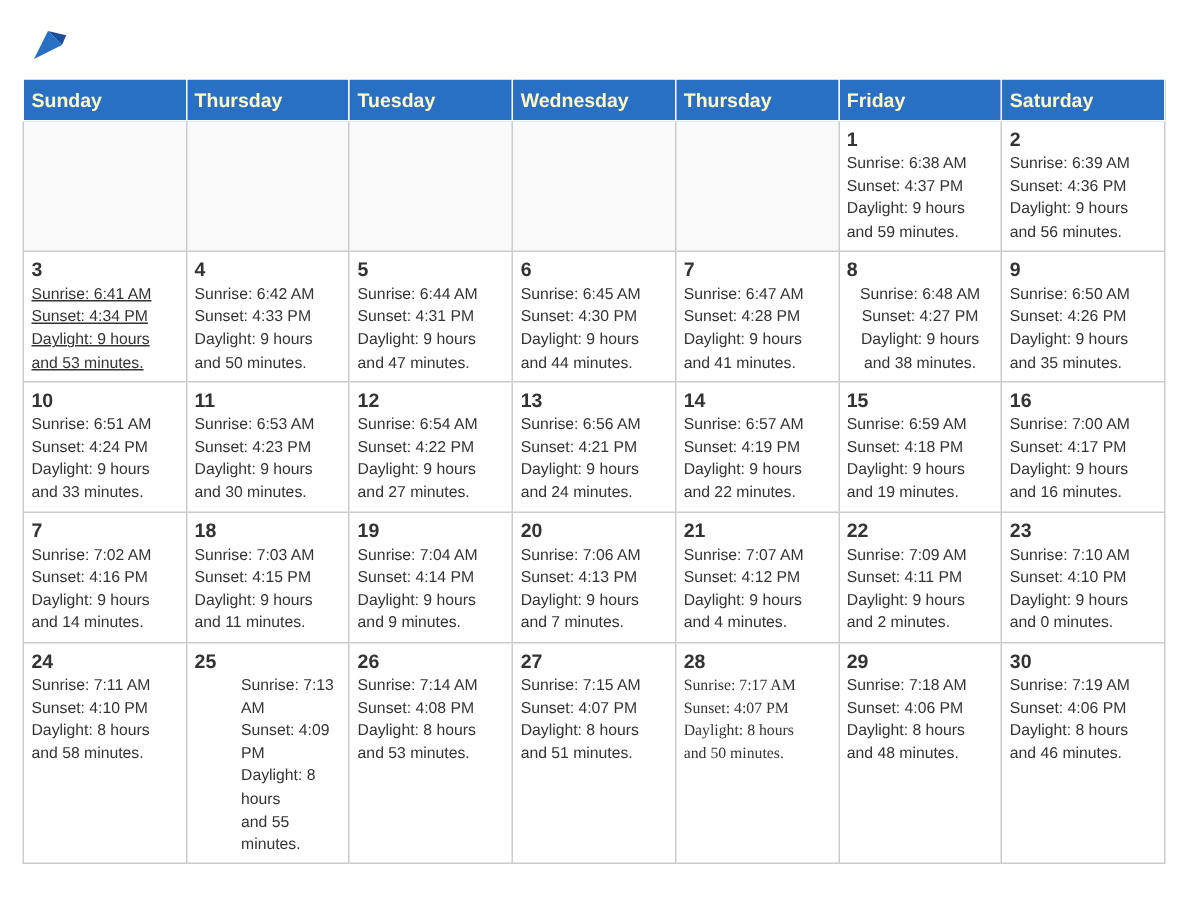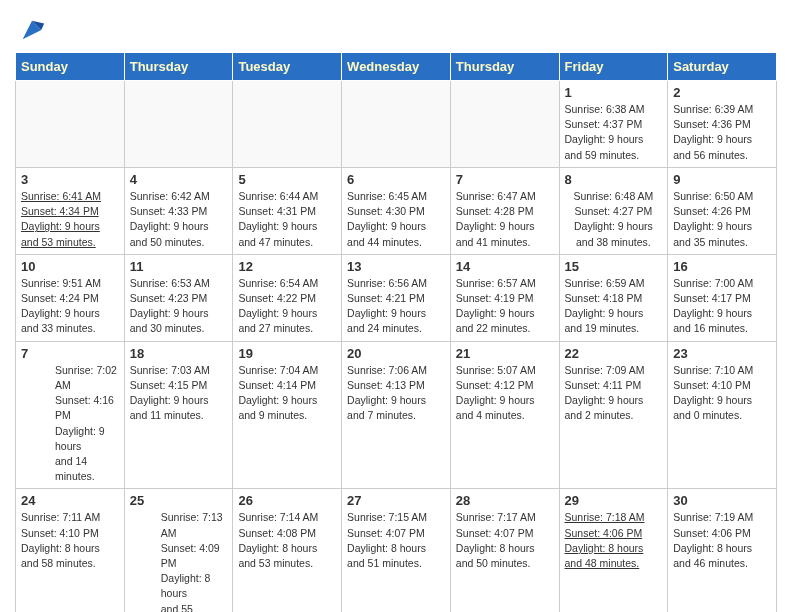--- a/index.html
+++ b/index.html
@@ -195,21 +195,21 @@
           <span class="day-number">9</span>
           <div class="day-info" style="white-space: pre-line;">Sunrise: 6:50 AM
 Sunset: 4:26 PM
 Daylight: 9 hours
 and 35 minutes.</div>
         </td>
       </tr>
       <tr>
         <td>
           <span class="day-number">10</span>
-          <div class="day-info" style="white-space: pre-line;">Sunrise: 9:51 AM
+          <div class="day-info" style="white-space: pre-line;">Sunrise: 6:51 AM
 Sunset: 4:24 PM
 Daylight: 9 hours
 and 33 minutes.</div>
         </td>
         <td>
           <span class="day-number">11</span>
           <div class="day-info" style="white-space: pre-line;">Sunrise: 6:53 AM
 Sunset: 4:23 PM
 Daylight: 9 hours
 and 30 minutes.</div>
@@ -246,21 +246,21 @@
           <span class="day-number">16</span>
           <div class="day-info" style="white-space: pre-line;">Sunrise: 7:00 AM
 Sunset: 4:17 PM
 Daylight: 9 hours
 and 16 minutes.</div>
         </td>
       </tr>
       <tr>
         <td>
           <span class="day-number">7</span>
-          <div class="day-info" style="white-space: pre-line; margin-left: 34px;">Sunrise: 7:02 AM
+          <div class="day-info" style="white-space: pre-line;">Sunrise: 7:02 AM
 Sunset: 4:16 PM
 Daylight: 9 hours
 and 14 minutes.</div>
         </td>
         <td>
           <span class="day-number">18</span>
           <div class="day-info" style="white-space: pre-line;">Sunrise: 7:03 AM
 Sunset: 4:15 PM
 Daylight: 9 hours
 and 11 minutes.</div>
@@ -274,21 +274,21 @@
         </td>
         <td>
           <span class="day-number">20</span>
           <div class="day-info" style="white-space: pre-line;">Sunrise: 7:06 AM
 Sunset: 4:13 PM
 Daylight: 9 hours
 and 7 minutes.</div>
         </td>
         <td>
           <span class="day-number">21</span>
-          <div class="day-info" style="white-space: pre-line;">Sunrise: 5:07 AM
+          <div class="day-info" style="white-space: pre-line;">Sunrise: 7:07 AM
 Sunset: 4:12 PM
 Daylight: 9 hours
 and 4 minutes.</div>
         </td>
         <td>
           <span class="day-number">22</span>
           <div class="day-info" style="white-space: pre-line;">Sunrise: 7:09 AM
 Sunset: 4:11 PM
 Daylight: 9 hours
 and 2 minutes.</div>
@@ -325,28 +325,28 @@
         </td>
         <td>
           <span class="day-number">27</span>
           <div class="day-info" style="white-space: pre-line;">Sunrise: 7:15 AM
 Sunset: 4:07 PM
 Daylight: 8 hours
 and 51 minutes.</div>
         </td>
         <td>
           <span class="day-number">28</span>
-          <div class="day-info" style="white-space: pre-line;">Sunrise: 7:17 AM
+          <div class="day-info" style="white-space: pre-line; font-family: Liberation Serif, serif;">Sunrise: 7:17 AM
 Sunset: 4:07 PM
 Daylight: 8 hours
 and 50 minutes.</div>
         </td>
         <td>
           <span class="day-number">29</span>
-          <div class="day-info" style="white-space: pre-line; text-decoration: underline;">Sunrise: 7:18 AM
+          <div class="day-info" style="white-space: pre-line;">Sunrise: 7:18 AM
 Sunset: 4:06 PM
 Daylight: 8 hours
 and 48 minutes.</div>
         </td>
         <td>
           <span class="day-number">30</span>
           <div class="day-info" style="white-space: pre-line;">Sunrise: 7:19 AM
 Sunset: 4:06 PM
 Daylight: 8 hours
 and 46 minutes.</div>

